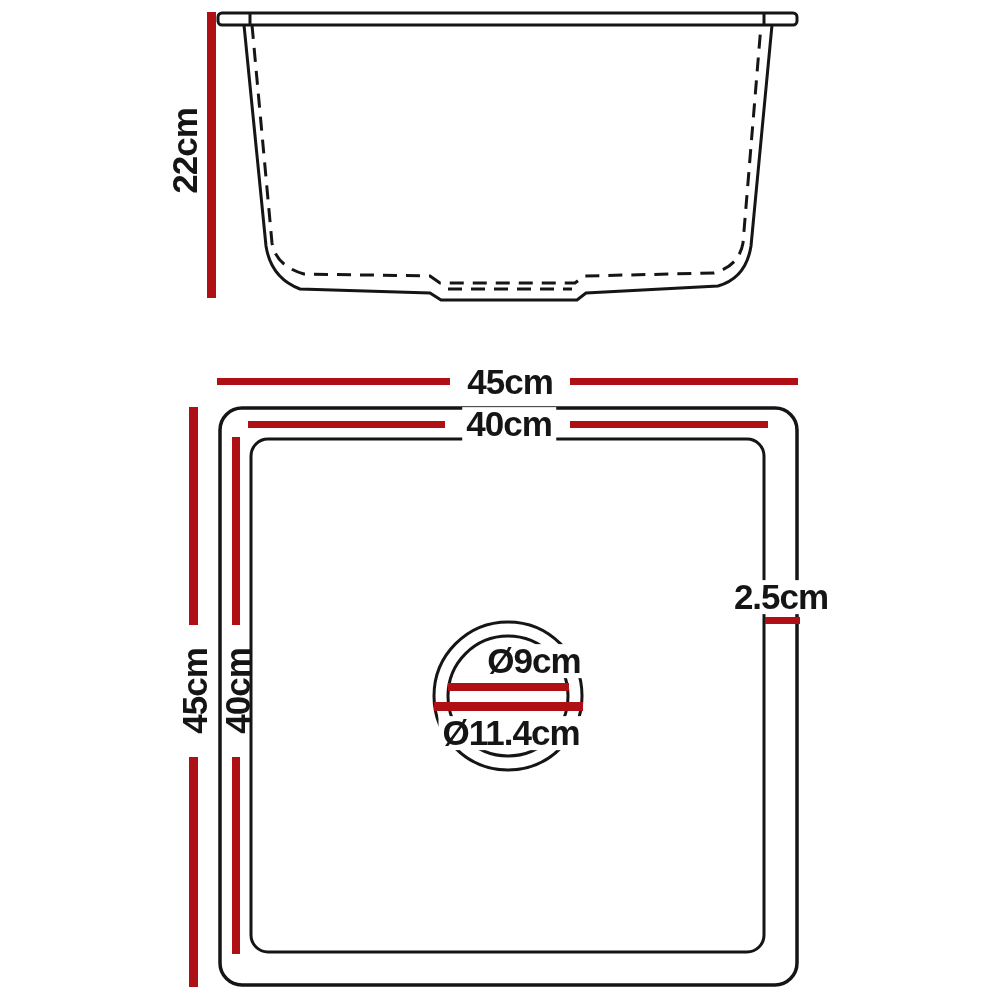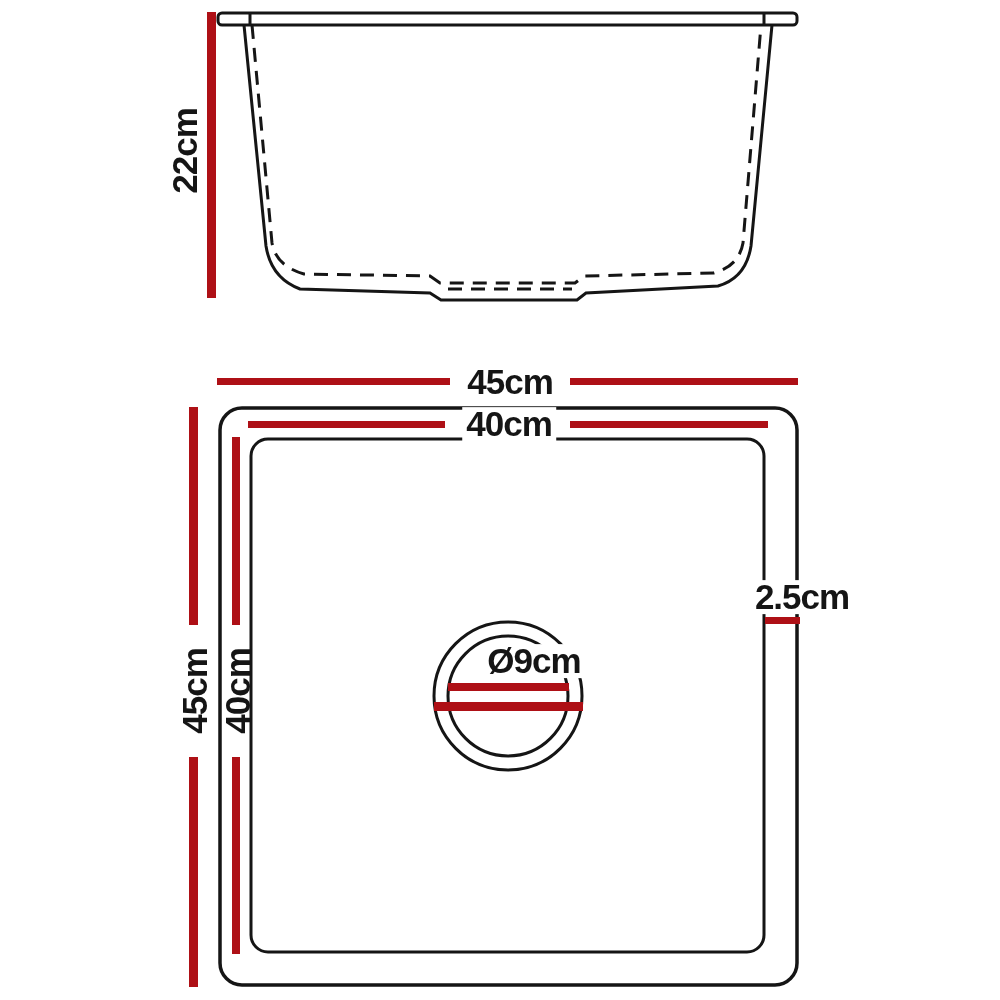--- a/index.html
+++ b/index.html
@@ -77,18 +77,19 @@
   <div class="dim-label vertical" style="left:185px;top:151px">22cm</div>
 
   <div class="dim-label boxed" style="left:510px;top:382px">45cm</div>
 
   <div class="dim-label boxed" style="left:509px;top:424px">40cm</div>
 
   <div class="dim-label vertical" style="left:195px;top:691px">45cm</div>
 
   <div class="dim-label vertical" style="left:238px;top:691px">40cm</div>
 
-  <div class="dim-label boxed" style="left:802px;top:597px">2.5cm</div>
+  <div class="dim-label boxed" style="left:781px;top:597px">2.5cm</div>
 
   <div class="dim-label boxed" style="left:534px;top:661px">Ø9cm</div>
 
+  <div class="dim-label boxed" style="left:511px;top:733px">Ø11.4cm</div>
 
 </div>
 
 </body></html>

